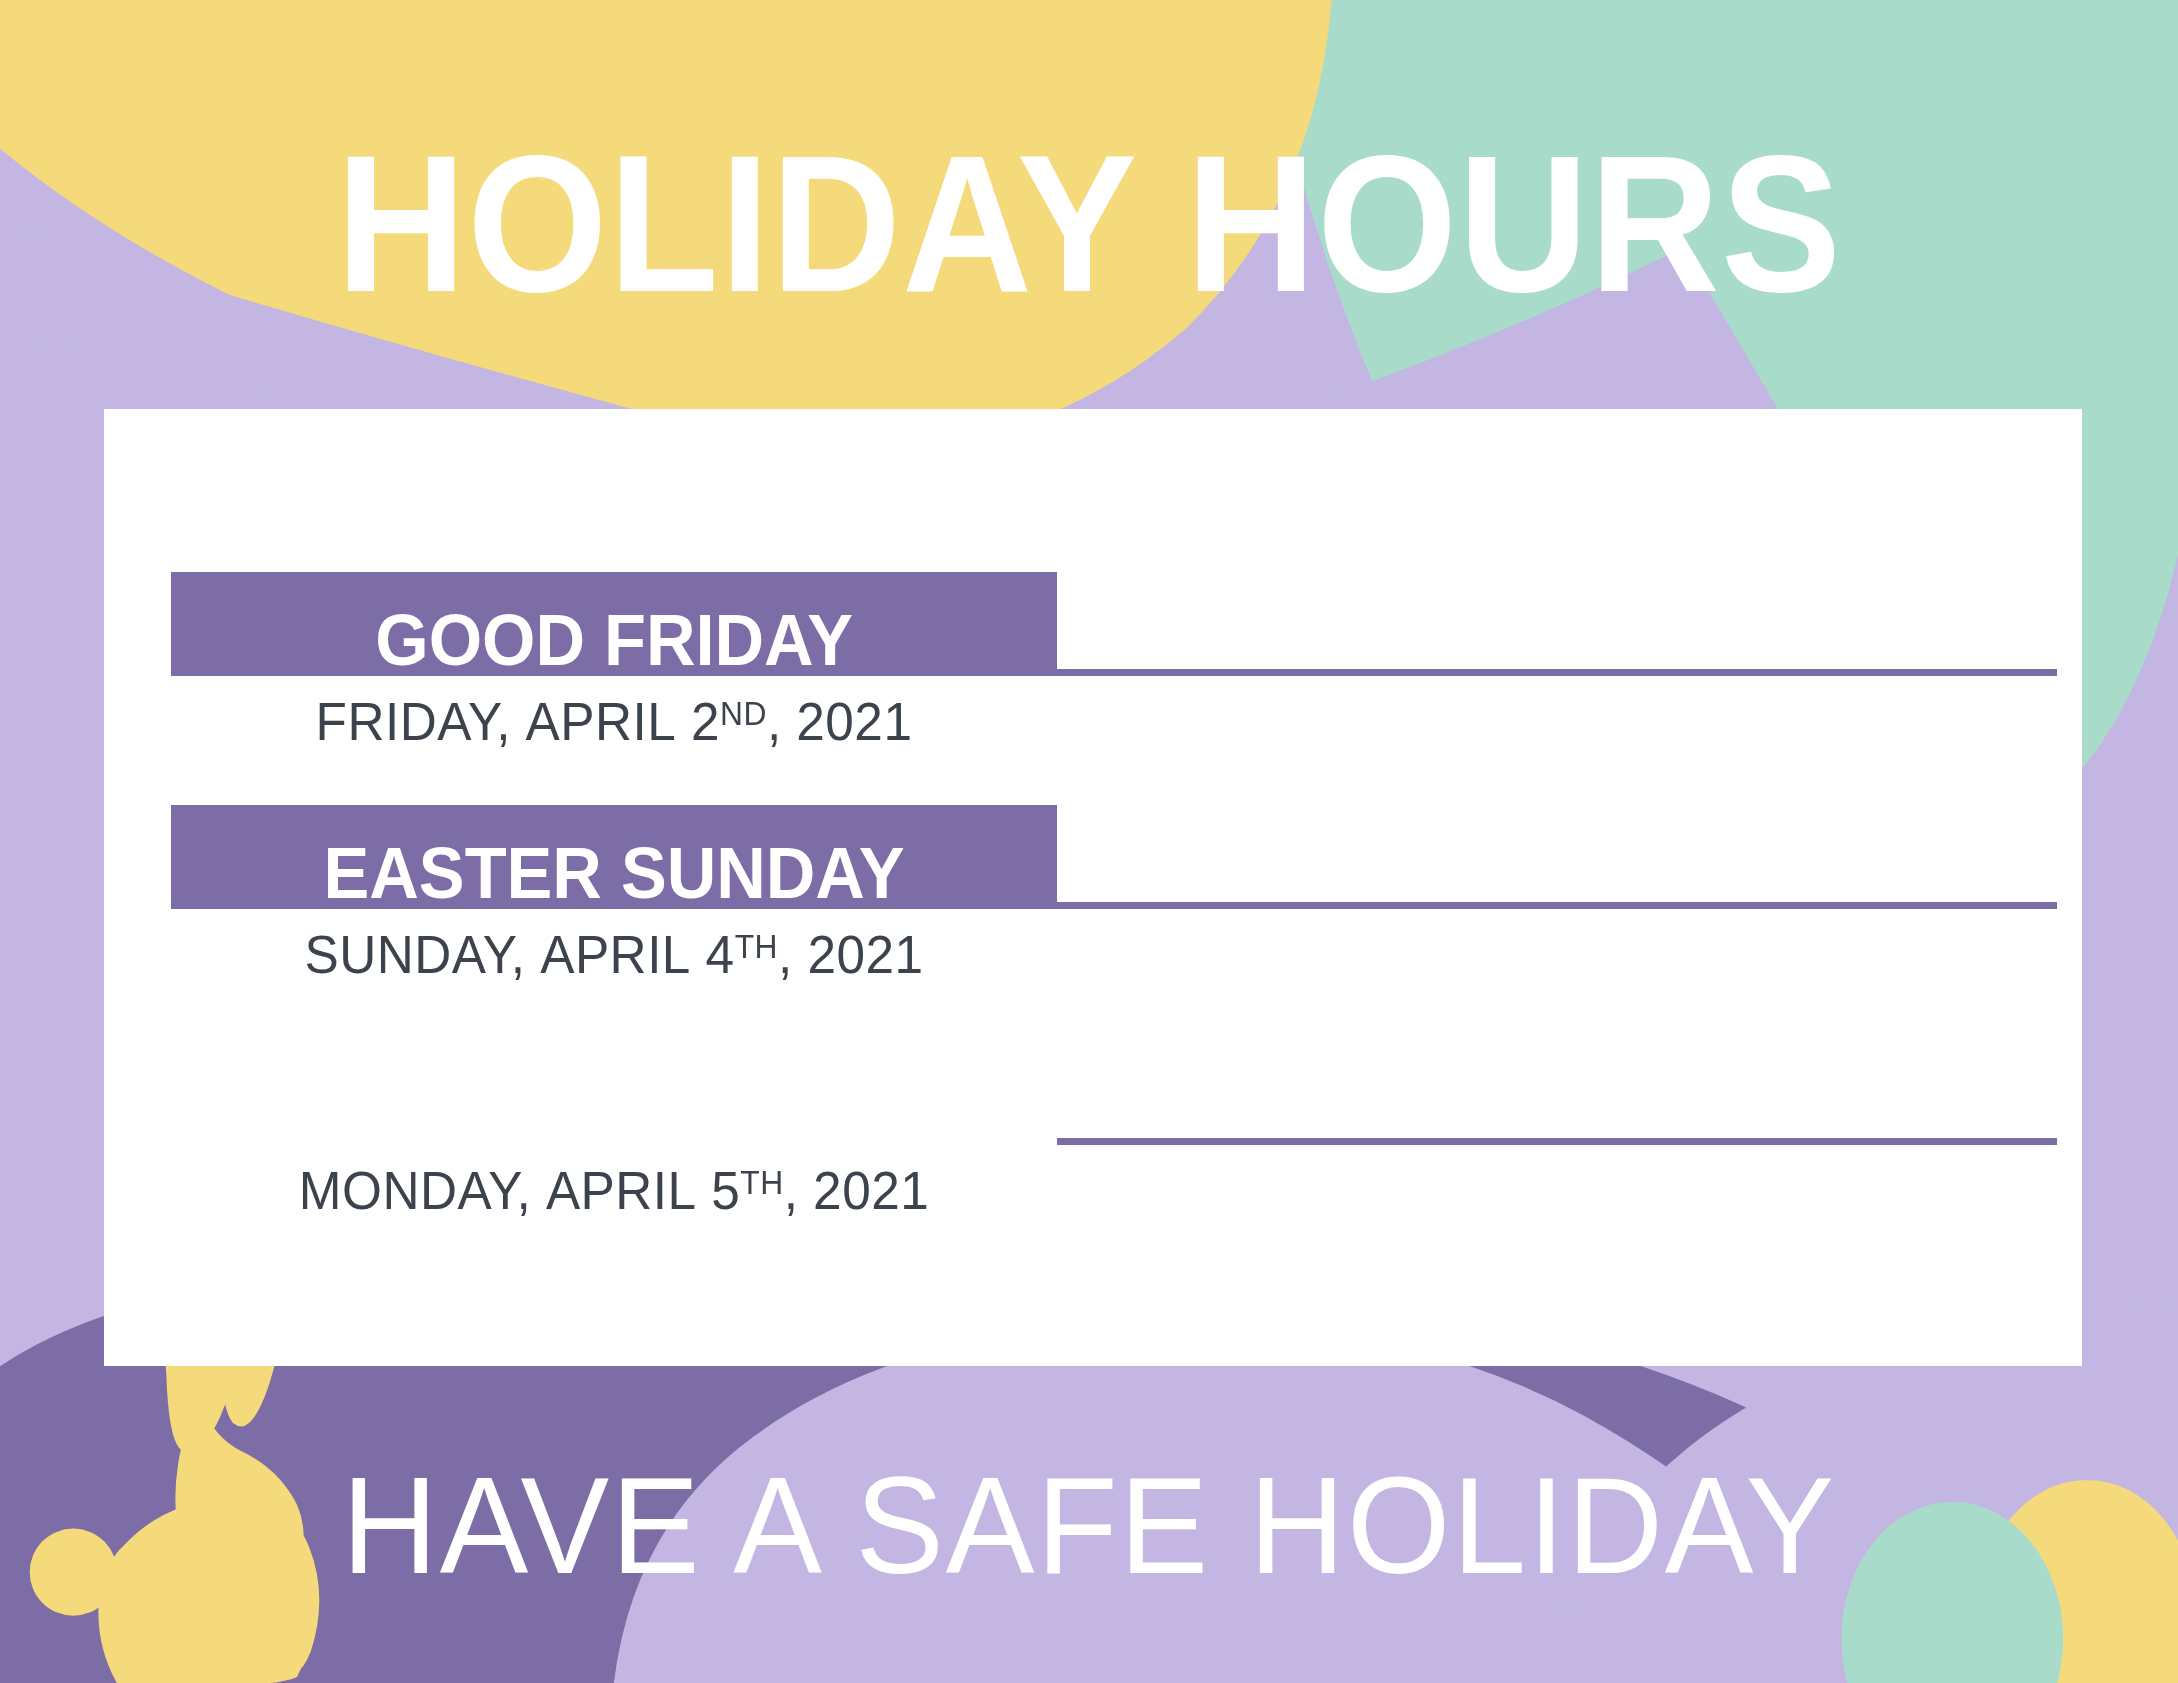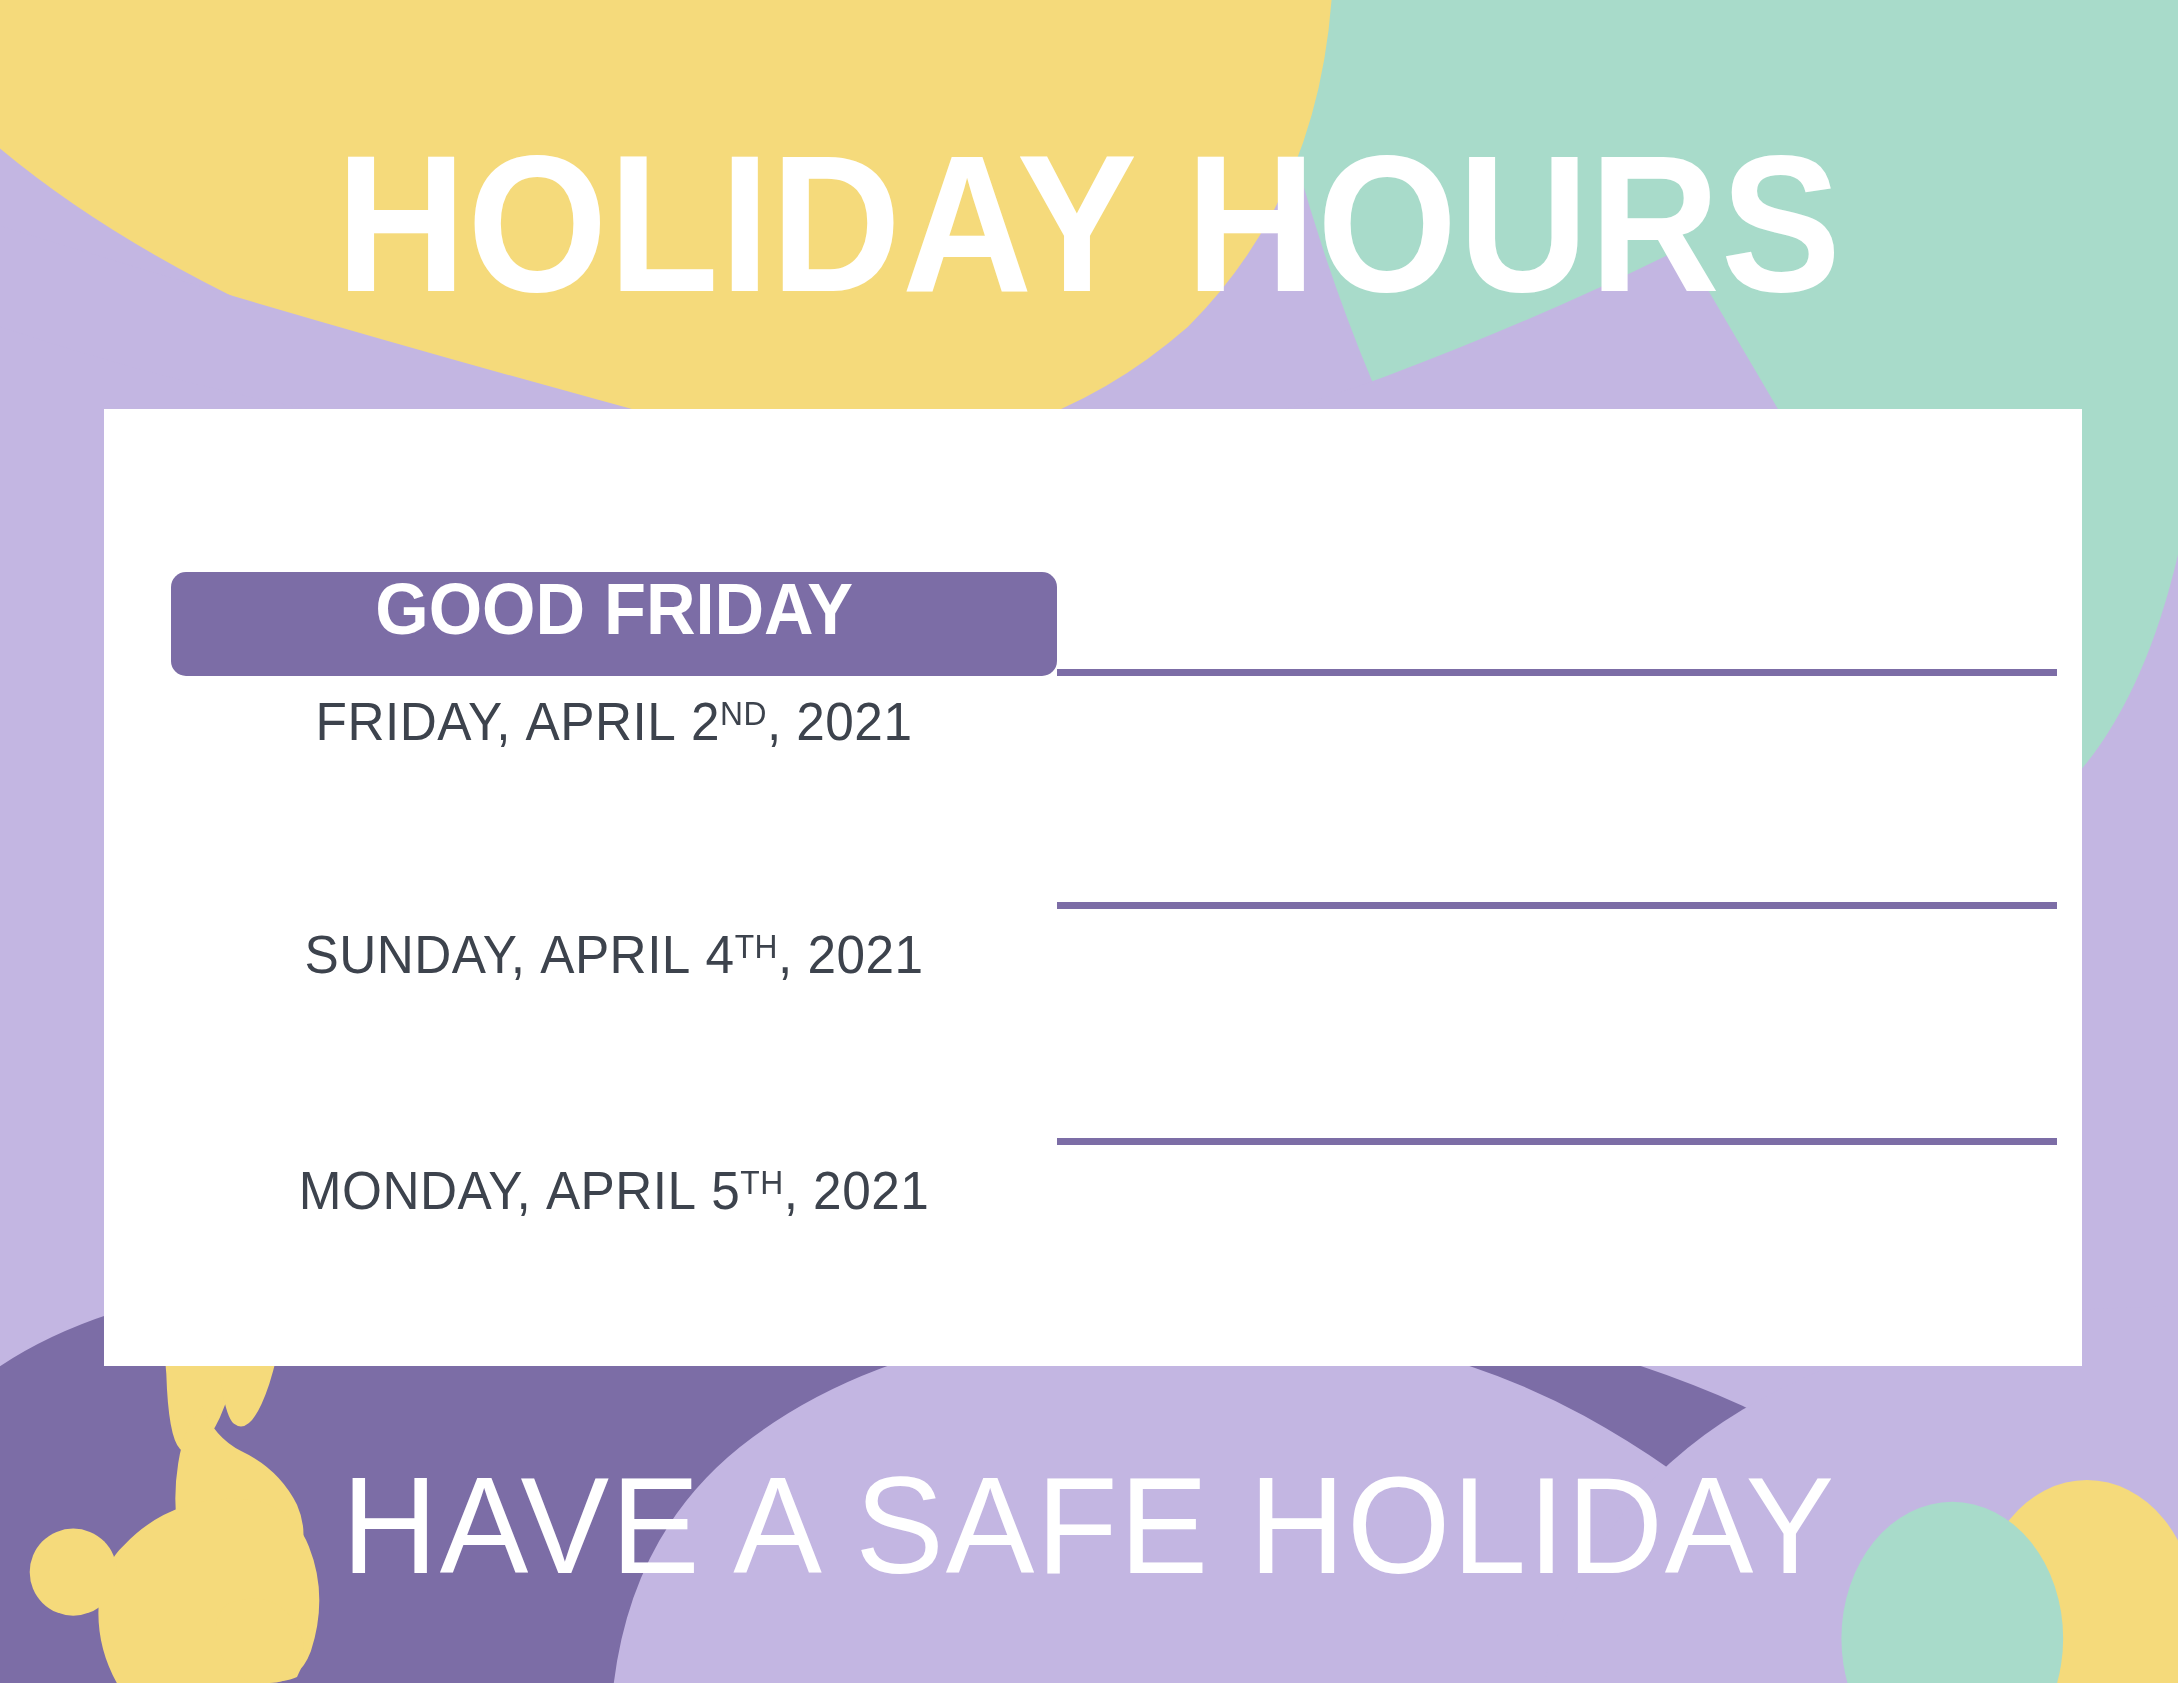--- a/index.html
+++ b/index.html
@@ -66,23 +66,22 @@
     height: 104px;
   }
   .bar {
     position: absolute;
     left: 0;
     top: 0;
     width: 886px;
     height: 104px;
     background: #7c6da6;
     display: flex;
-    align-items: flex-start;
+    align-items: flex-end;
     justify-content: center;
-    border-radius: 15px;
   }
   .bar-label {
     color: #ffffff;
     font-family: "Liberation Sans Narrow", "Liberation Sans", sans-serif;
     font-weight: 700;
     font-size: 73px;
     line-height: 1;
     letter-spacing: 0px;
     transform: scaleX(0.94);
     white-space: nowrap;
@@ -201,20 +200,23 @@
         <div class="bar">
           <span class="bar-label">GOOD FRIDAY</span>
         </div>
         <div class="rule"></div>
       </div>
       <div class="date"><span>FRIDAY,</span>&nbsp;<span>APRIL</span>&nbsp;<span>2</span><sup>ND</sup><span>, 2021</span></div>
     </div>
 
     <div class="row row-1">
       <div class="bar-wrap">
+        <div class="bar">
+          <span class="bar-label">EASTER SUNDAY</span>
+        </div>
         <div class="rule"></div>
       </div>
       <div class="date"><span>SUNDAY,</span>&nbsp;<span>APRIL</span>&nbsp;<span>4</span><sup>TH</sup><span>, 2021</span></div>
     </div>
 
     <div class="row row-2">
       <div class="bar-wrap">
         <div class="rule"></div>
       </div>
       <div class="date"><span>MONDAY,</span>&nbsp;<span>APRIL</span>&nbsp;<span>5</span><sup>TH</sup><span>, 2021</span></div>

